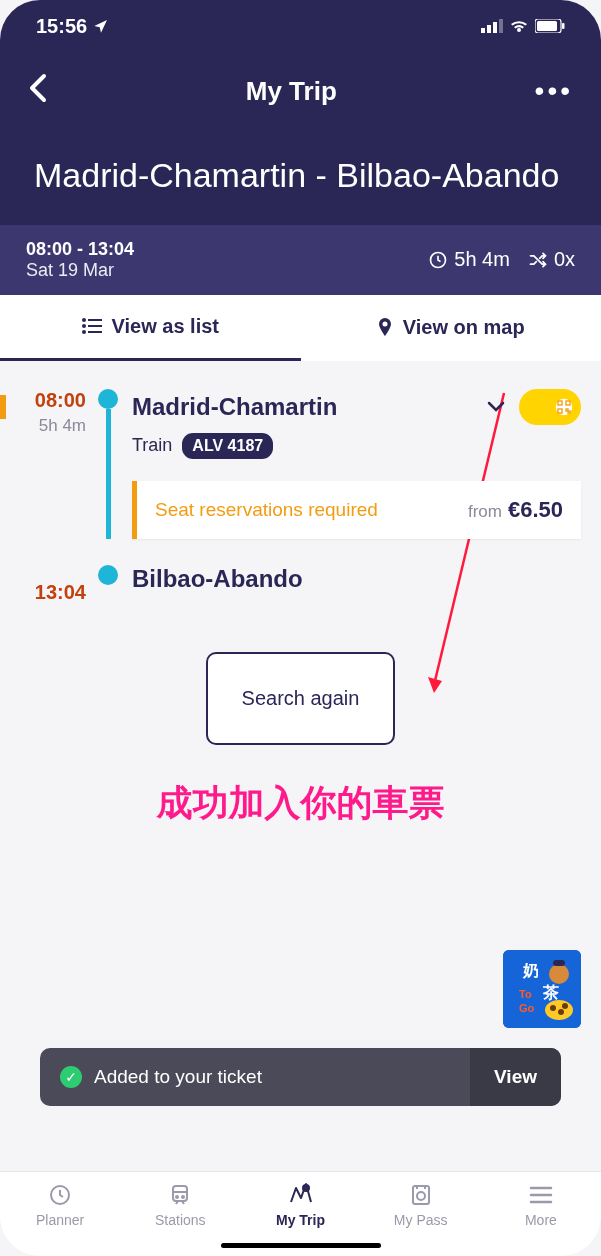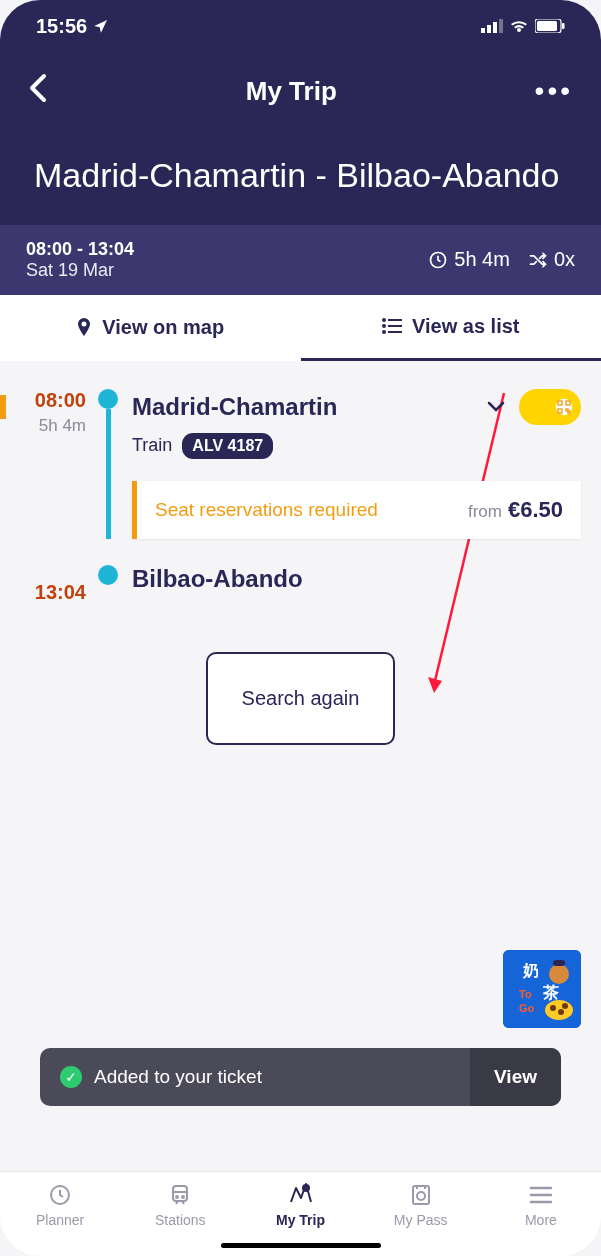--- a/index.html
+++ b/index.html
@@ -132,36 +132,36 @@
     <span>
       <svg width="20" height="20" viewBox="0 0 24 24" fill="none" stroke="#fff" stroke-width="2" stroke-linecap="round">
           <path d="M3 7h4l10 10h4M3 17h4l3-3M14 10l3-3h4M18 4l3 3-3 3M18 14l3 3-3 3"></path>
         </svg>
       <span>0x</span>
     </span>
   </div>
 </div>
 
 <div class="tabs">
-  <div class="tab">
-    <svg class="icon" width="16" height="20" viewBox="0 0 16 20" fill="#2a2656">
-        <path d="M8 0a6 6 0 00-6 6c0 4 6 12 6 12s6-8 6-12a6 6 0 00-6-6zm0 8.5A2.5 2.5 0 118 3.5a2.5 2.5 0 010 5z"></path>
-      </svg>
-    <span>View on map</span>
-  </div>
   <div class="tab active">
     <svg class="icon" width="20" height="16" viewBox="0 0 20 16" fill="#2a2656">
         <circle cx="2" cy="2" r="2"></circle>
         <rect x="6" y="1" width="14" height="2"></rect>
         <circle cx="2" cy="8" r="2"></circle>
         <rect x="6" y="7" width="14" height="2"></rect>
         <circle cx="2" cy="14" r="2"></circle>
         <rect x="6" y="13" width="14" height="2"></rect>
       </svg>
     <span>View as list</span>
+  </div>
+  <div class="tab">
+    <svg class="icon" width="16" height="20" viewBox="0 0 16 20" fill="#2a2656">
+        <path d="M8 0a6 6 0 00-6 6c0 4 6 12 6 12s6-8 6-12a6 6 0 00-6-6zm0 8.5A2.5 2.5 0 118 3.5a2.5 2.5 0 010 5z"></path>
+      </svg>
+    <span>View on map</span>
   </div>
 </div>
 
 <div class="content">
 
   <svg class="arrow" width="200" height="320" viewBox="0 0 200 320">
     <line x1="168" y1="2" x2="98" y2="294" stroke="#ff1a3c" stroke-width="2.5"></line>
     <polygon points="98,302 92,286 106,290" fill="#ff1a3c"></polygon>
   </svg>
 
@@ -219,20 +219,21 @@
     <div class="timeline" style="justify-content:flex-start">
       <div class="dot"></div>
     </div>
     <div class="info-col">
       <div class="station">Bilbao-Abando</div>
     </div>
   </div>
 
   <button class="search-again">Search again</button>
 
+  <div class="annotation">成功加入你的車票</div>
 
 </div>
 
 <div class="watermark">
   <svg width="78" height="78" viewBox="0 0 78 78">
     <rect width="78" height="78" rx="6" fill="#1565d8"></rect>
     <text x="20" y="26" fill="#fff" font-size="16" font-weight="700">奶</text>
     <text x="40" y="48" fill="#fff" font-size="16" font-weight="700">茶</text>
     <text x="16" y="48" fill="#ff5a2a" font-size="11" font-weight="900">To</text>
     <text x="16" y="62" fill="#ff5a2a" font-size="11" font-weight="900">Go</text>

